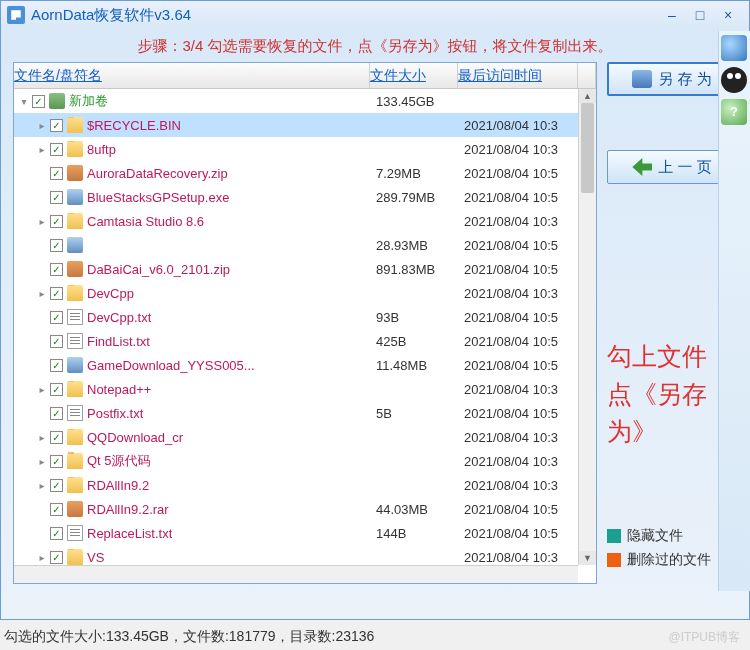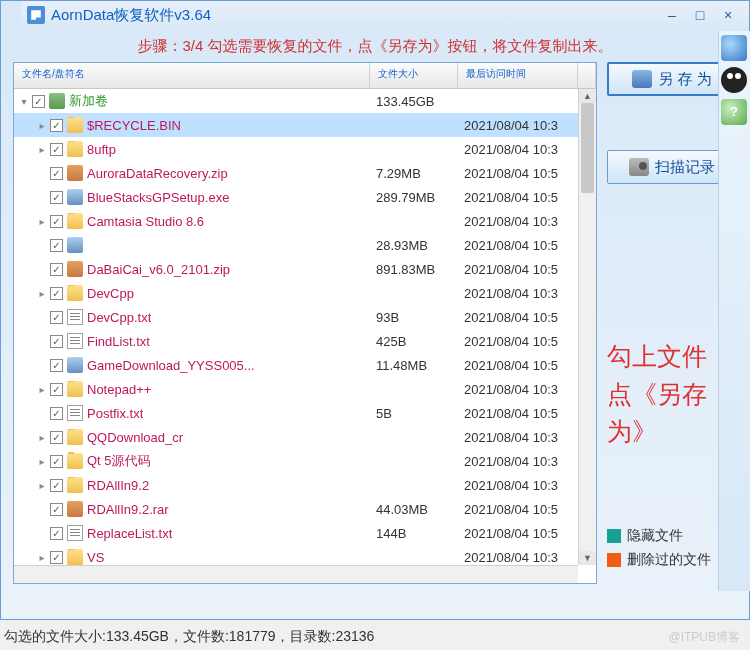--- a/index.html
+++ b/index.html
@@ -1,28 +1,28 @@
 <!DOCTYPE html>
 <html><head>
 <meta charset="utf-8">
 <style>
 * { box-sizing: border-box; margin: 0; padding: 0; }
 body { font-family: "Microsoft YaHei", "SimSun", sans-serif; font-size: 13px; background: #f0f0f0; width: 750px; height: 650px; overflow: hidden; position: relative; }
 .window { width: 750px; height: 620px; background: linear-gradient(to bottom, #d8e8f8, #eaf2fa); border: 1px solid #6a9ed0; position: relative; }
-.titlebar { height: 28px; display: flex; align-items: center; padding: 0 6px; background: linear-gradient(to bottom, #e8f0fb, #d9e8f6); margin-left: 20px; }
+.titlebar { height: 28px; display: flex; align-items: center; padding: 0 6px; background: linear-gradient(to bottom, #e8f0fb, #d9e8f6); }
 .titlebar .app-icon { width: 18px; height: 18px; background: #4a90d9; border-radius: 2px; margin-right: 6px; position: relative; }
 .titlebar .app-icon::after { content: ""; position: absolute; inset: 3px; background: #fff; clip-path: polygon(10% 10%,90% 10%,90% 70%,50% 70%,50% 90%,10% 90%); }
 .titlebar .title { flex: 1; color: #1060c0; font-size: 15px; }
 .win-controls { display: flex; gap: 14px; padding-right: 8px; }
 .win-controls span { width: 14px; text-align: center; color: #2a5a9a; cursor: pointer; font-size: 14px; }
 .instruction { text-align: center; color: #d03030; font-size: 15px; padding: 8px 3px 6px; font-weight: 500; }
 .main-area { display: flex; padding: 0 12px 8px 12px; height: 530px; }
 .list-pane { flex: 1; background: #fff; border: 1px solid #7aa8d8; display: flex; flex-direction: column; position: relative; overflow: hidden; }
 .list-header { display: flex; background: linear-gradient(to bottom,#fcfcfc,#e8e8e8); border-bottom: 1px solid #c8c8c8; height: 26px; flex-shrink: 0; }
-.list-header .col { padding: 4px 8px; border-right: 1px solid #d0d0d0; color: #1060d0; font-size: 10px; }
+.list-header .col { padding: 4px 0; border-right: 1px solid #d0d0d0; color: #1060d0; font-size: 14px; text-decoration: underline; }
 .col-name { flex: 1; }
 .col-size { width: 88px; }
 .col-time { width: 120px; }
 .col-scroll { width: 18px; border-right: none; }
 .rows { flex: 1; overflow: hidden; }
 .row { display: flex; align-items: center; height: 24px; white-space: nowrap; }
 .row.sel { background: #bfe0ff; }
 .row .cell-name { flex: 1; display: flex; align-items: center; padding-left: 2px; overflow: hidden; }
 .row .cell-size { width: 88px; color: #333; padding-left: 6px; }
 .row .cell-time { width: 138px; color: #333; padding-left: 6px; overflow: hidden; }
@@ -301,22 +301,22 @@
       </div>
       <div class="hscroll"></div>
     </div>
 
     <div class="side-pane" style="position:relative;gap:46px;">
       <div class="side-btn">
         <span class="bicon disk"></span>
         <span>另 存 为</span>
       </div>
       <div class="side-btn">
-        <span class="bicon cam"></span>
-        <span>扫描记录</span>
+        <span class="bicon back"></span>
+        <span>上 一 页</span>
       </div>
       <div class="arrow-overlay"></div>
       <div class="side-note">勾上文件，点《另存为》</div>
       <div class="legend">
         <div>
           <span class="sq" style="background:#1aa090"></span>
           <span>隐藏文件</span>
         </div>
         <div>
           <span class="sq" style="background:#f06010"></span>

